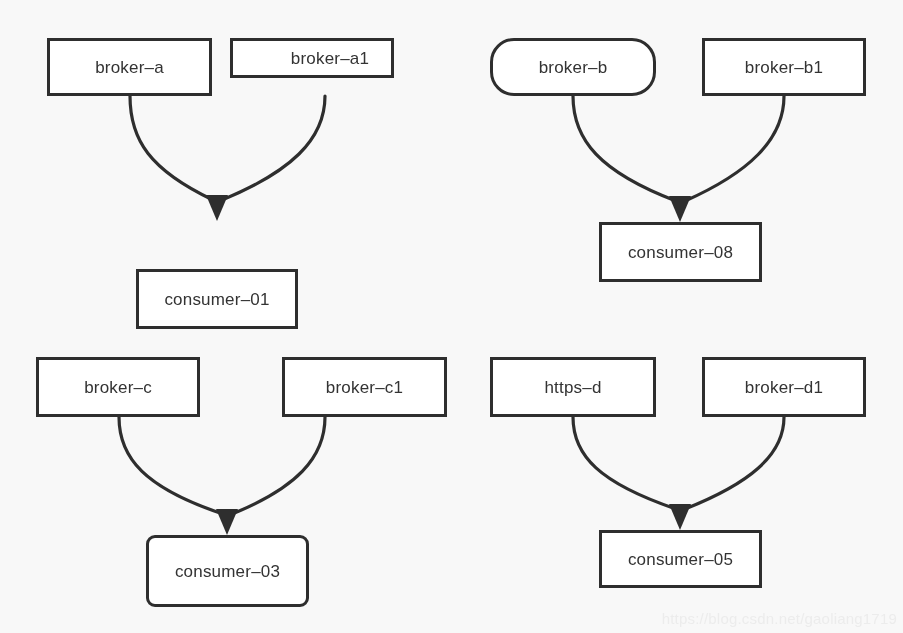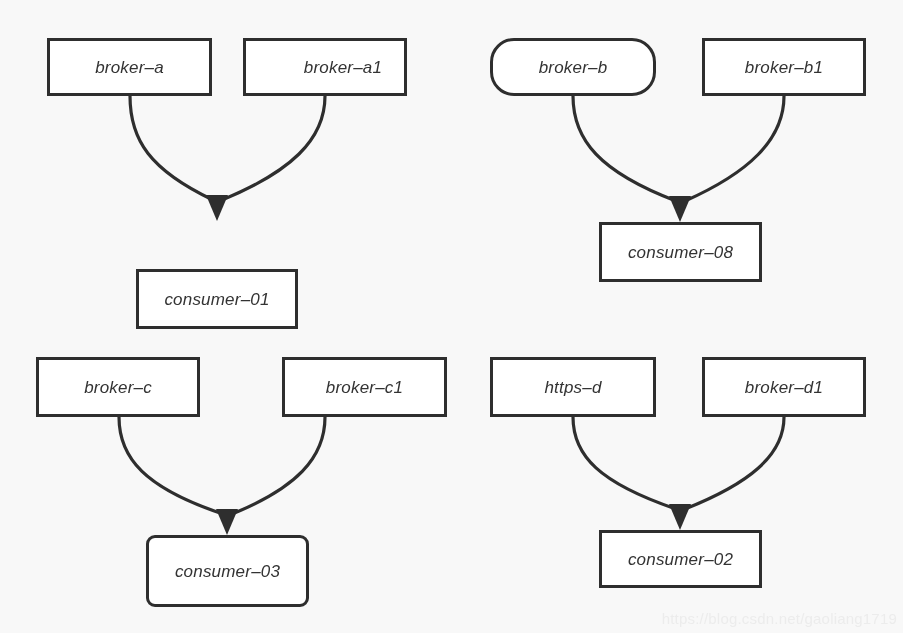--- a/index.html
+++ b/index.html
@@ -42,21 +42,20 @@
     justify-content: center;
     color: #333333;
     font-size: 17px;
     line-height: 1;
     letter-spacing: 0.2px;
     white-space: nowrap;
   }
   .node-label {
     display: block;
     color: #333333;
-    font-style: italic;
   }
   #watermark {
     position: absolute;
     right: 6px;
     bottom: 6px;
     z-index: 3;
     font-size: 15px;
     color: #ececec;
     letter-spacing: 0.2px;
     white-space: nowrap;
@@ -80,21 +79,21 @@
       <polygon points="216,509 238,509 227,535" fill="#2e2e2e"></polygon>
       <path d="M 573 417 C 573 456, 600 483, 676 509" fill="none" stroke="#2e2e2e" stroke-width="3.2" stroke-linecap="round"></path>
       <path d="M 784 417 C 784 456, 748 484, 685 509" fill="none" stroke="#2e2e2e" stroke-width="3.2" stroke-linecap="round"></path>
       <polygon points="669,504 691,504 680,530" fill="#2e2e2e"></polygon>
     </svg>
 
   <div id="node-layer">
       <div class="node" style="left: 47px; top: 38px; width: 165px; height: 58px;">
         <span class="node-label">broker–a</span>
       </div>
-      <div class="node" style="left: 243px; top: 38px; width: 164px; height: 58px; padding-left: 36px;">
+      <div class="node" style="left: 230px; top: 38px; width: 164px; height: 40px; padding-left: 36px;">
         <span class="node-label">broker–a1</span>
       </div>
       <div class="node" style="left: 136px; top: 221px; width: 162px; height: 60px; margin-top: 48px;">
         <span class="node-label">consumer–01</span>
       </div>
       <div class="node" style="left: 490px; top: 38px; width: 166px; height: 58px; border-radius: 24px;">
         <span class="node-label">broker–b</span>
       </div>
       <div class="node" style="left: 702px; top: 38px; width: 164px; height: 58px;">
         <span class="node-label">broker–b1</span>
@@ -111,19 +110,19 @@
       <div class="node" style="left: 146px; top: 535px; width: 163px; height: 72px; border-radius: 9px;">
         <span class="node-label">consumer–03</span>
       </div>
       <div class="node" style="left: 490px; top: 357px; width: 166px; height: 60px;">
         <span class="node-label">https–d</span>
       </div>
       <div class="node" style="left: 702px; top: 357px; width: 164px; height: 60px;">
         <span class="node-label">broker–d1</span>
       </div>
       <div class="node" style="left: 599px; top: 530px; width: 163px; height: 58px;">
-        <span class="node-label">consumer–02</span>
+        <span class="node-label">consumer–05</span>
       </div>
     </div>
 
   <div id="watermark">https://blog.csdn.net/gaoliang1719</div>
 
 </div>
 
 </body></html>

